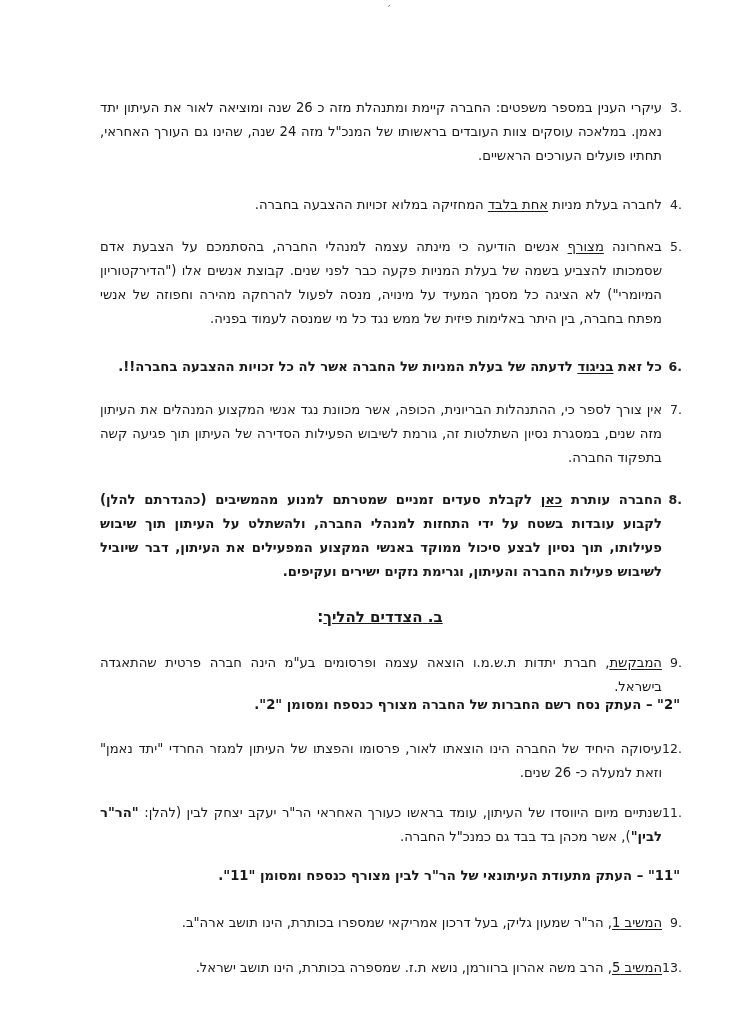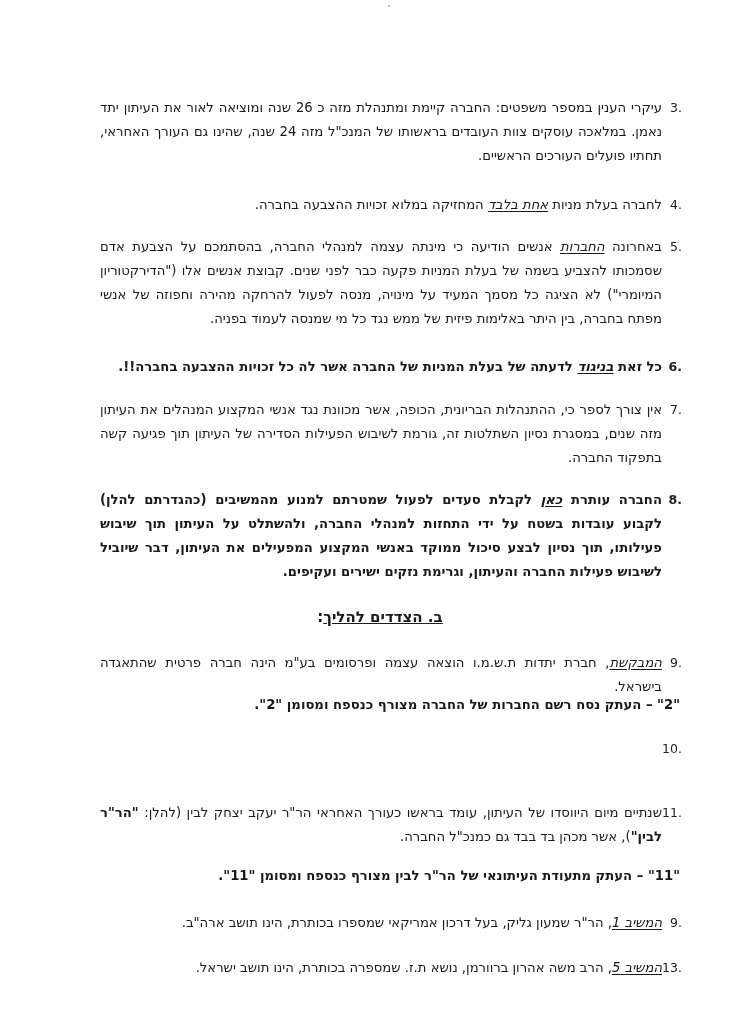--- a/index.html
+++ b/index.html
@@ -14,21 +14,21 @@
     position:absolute; direction:rtl; text-align:justify;
     font-size:13.2px; line-height:24px;
     right:52px; width:580px;
   }
   .para.item { right:70px; width:562px; }
   .num {
     position:absolute; right:-20px; top:0; direction:ltr;
     font-size:12.5px; color:#222;
   }
   .bold { font-weight:bold; }
-  u { text-decoration:underline; text-underline-offset:2px;font-style:italic; }
+  u { text-decoration:underline; text-underline-offset:2px; }
   .exhibit {
     position:absolute; direction:rtl; right:52px; width:620px;
     font-size:13.2px; line-height:24px; font-weight:bold; text-align:right;
   }
   .heading {
     position:absolute; direction:rtl; left:0; width:732px; text-align:center;
     font-size:15px; font-weight:bold;padding-left:14px;
   }
   .heading span.h { text-decoration:underline; }
 </style>
@@ -45,53 +45,54 @@
     <span>עיקרי הענין במספר משפטים: החברה קיימת ומתנהלת מזה כ 26 שנה ומוציאה לאור את העיתון יתד נאמן. במלאכה עוסקים צוות העובדים בראשותו של המנכ"ל מזה 24 שנה, שהינו גם העורך האחראי, תחתיו פועלים העורכים הראשיים.</span>
   </div>
 
   <div class="para item" style="top:193px;">
     <span class="num">4.</span>
     <span>לחברה בעלת מניות </span><u>אחת בלבד</u><span> המחזיקה במלוא זכויות ההצבעה בחברה.</span>
   </div>
 
   <div class="para item" style="top:235px;">
     <span class="num">5.</span>
-    <span>באחרונה </span><u>החברות</u><span> אנשים הודיעה כי מינתה עצמה למנהלי החברה, בהסתמכם על הצבעת אדם שסמכותו להצביע בשמה של בעלת המניות פקעה כבר לפני שנים. קבוצת אנשים אלו ("הדירקטוריון המיומרי") לא הציגה כל מסמך המעיד על מינויה, מנסה לפעול להרחקה מהירה וחפוזה של אנשי מפתח בחברה, בין היתר באלימות פיזית של ממש נגד כל מי שמנסה לעמוד בפניה.</span>
+    <span>באחרונה </span><u>מצורף</u><span> אנשים הודיעה כי מינתה עצמה למנהלי החברה, בהסתמכם על הצבעת אדם שסמכותו להצביע בשמה של בעלת המניות פקעה כבר לפני שנים. קבוצת אנשים אלו ("הדירקטוריון המיומרי") לא הציגה כל מסמך המעיד על מינויה, מנסה לפעול להרחקה מהירה וחפוזה של אנשי מפתח בחברה, בין היתר באלימות פיזית של ממש נגד כל מי שמנסה לעמוד בפניה.</span>
   </div>
 
   <div class="para item bold" style="top:355px;">
     <span class="num">6.</span>
     <span>כל זאת </span><u>בניגוד</u><span> לדעתה של בעלת המניות של החברה אשר לה כל זכויות ההצבעה בחברה!!.</span>
   </div>
 
   <div class="para item" style="top:398px;">
     <span class="num">7.</span>
     <span>אין צורך לספר כי, ההתנהלות הבריונית, הכופה, אשר מכוונת נגד אנשי המקצוע המנהלים את העיתון מזה שנים, במסגרת נסיון השתלטות זה, גורמת לשיבוש הפעילות הסדירה של העיתון תוך פגיעה קשה בתפקוד החברה.</span>
   </div>
 
   <div class="para item bold" style="top:488px;">
     <span class="num">8.</span>
-    <span>החברה עותרת </span><u>כאן</u><span> לקבלת סעדים לפעול שמטרתם למנוע מהמשיבים (כהגדרתם להלן) לקבוע עובדות בשטח על ידי התחזות למנהלי החברה, ולהשתלט על העיתון תוך שיבוש פעילותו, תוך נסיון לבצע סיכול ממוקד באנשי המקצוע המפעילים את העיתון, דבר שיוביל לשיבוש פעילות החברה והעיתון, וגרימת נזקים ישירים ועקיפים.</span>
+    <span>החברה עותרת </span><u>כאן</u><span> לקבלת סעדים זמניים שמטרתם למנוע מהמשיבים (כהגדרתם להלן) לקבוע עובדות בשטח על ידי התחזות למנהלי החברה, ולהשתלט על העיתון תוך שיבוש פעילותו, תוך נסיון לבצע סיכול ממוקד באנשי המקצוע המפעילים את העיתון, דבר שיוביל לשיבוש פעילות החברה והעיתון, וגרימת נזקים ישירים ועקיפים.</span>
   </div>
 
   <div class="heading" style="top:608px;">
     <span class="h"><span>ב.</span> <span>הצדדים להליך</span></span><span>:</span>
   </div>
 
   <div class="para item" style="top:651px;">
     <span class="num">9.</span>
     <u>המבקשת</u><span>, חברת יתדות ת.ש.מ.ו הוצאה עצמה ופרסומים בע"מ הינה חברה פרטית שהתאגדה בישראל.</span>
   </div>
 
   <div class="exhibit" style="top:693px;">
     <span>"2" – העתק נסח רשם החברות של החברה מצורף כנספח ומסומן "2".</span>
   </div>
 
   <div class="para item" style="top:737px;">
-    <span class="num">10.</span>
+    <span class="num">12.</span>
+    <span>עיסוקה היחיד של החברה הינו הוצאתו לאור, פרסומו והפצתו של העיתון למגזר החרדי "יתד נאמן" וזאת למעלה כ- 26 שנים.</span>
   </div>
 
   <div class="para item" style="top:801px;">
     <span class="num">11.</span>
     <span>שנתיים מיום היווסדו של העיתון, עומד בראשו כעורך האחראי הר"ר יעקב יצחק לבין (להלן: </span><b>"הר"ר לבין"</b><span>), אשר מכהן בד בבד גם כמנכ"ל החברה.</span>
   </div>
 
   <div class="exhibit" style="top:864px;">
     <span>"11" – העתק מתעודת העיתונאי של הר"ר לבין מצורף כנספח ומסומן "11".</span>
   </div>

